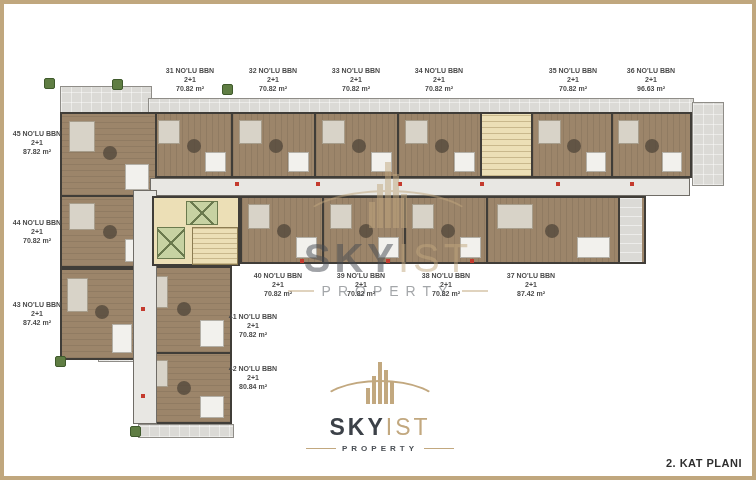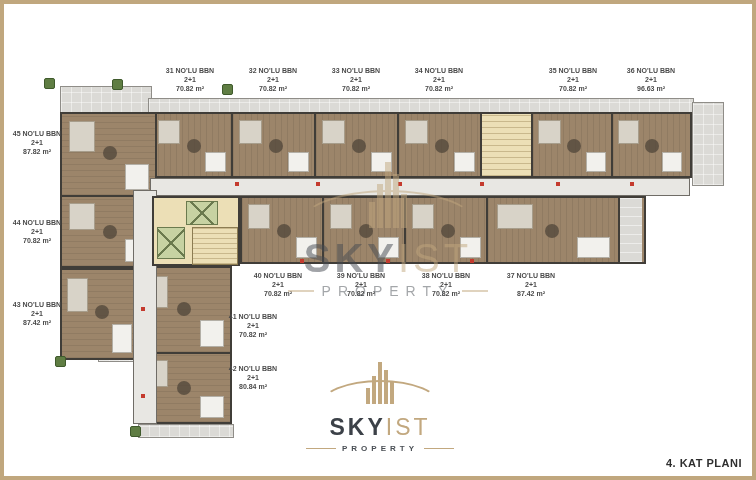--- a/index.html
+++ b/index.html
@@ -273,16 +273,16 @@
     </div>
     <div class="arc"></div>
     <div class="fl-name"><span>SKY</span><span class="ist">IST</span></div>
     <div class="fl-prop">
       <span class="line"></span>
       <span class="txt">PROPERTY</span>
       <span class="line"></span>
     </div>
   </div>
 
-  <div class="floor-note">4. KAT PLANI</div>
+  <div class="floor-note">2. KAT PLANI</div>
 
   <div class="frame"></div>
 </div>
 
 </body></html>

